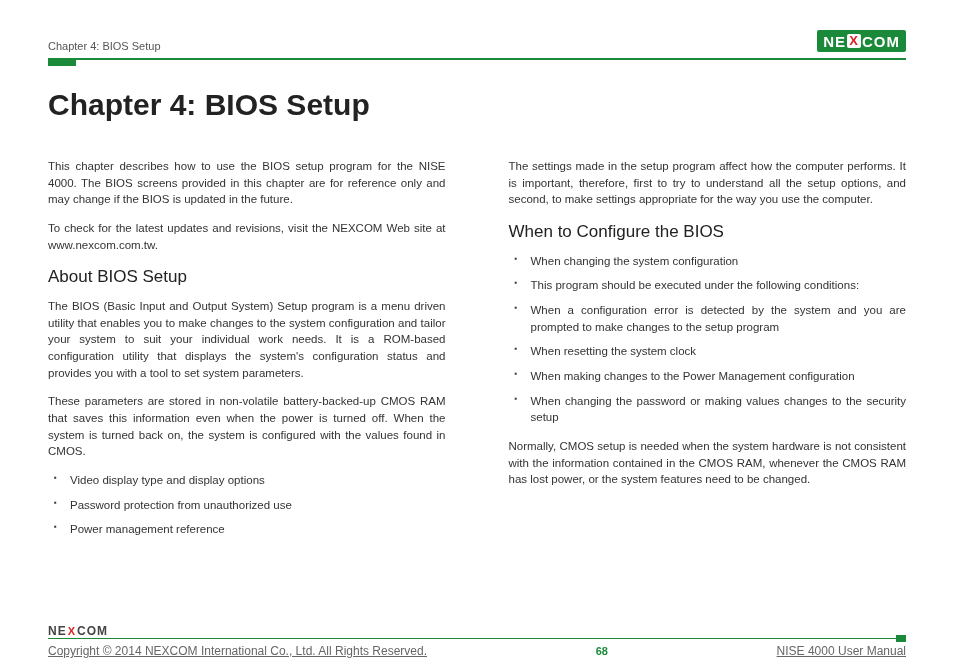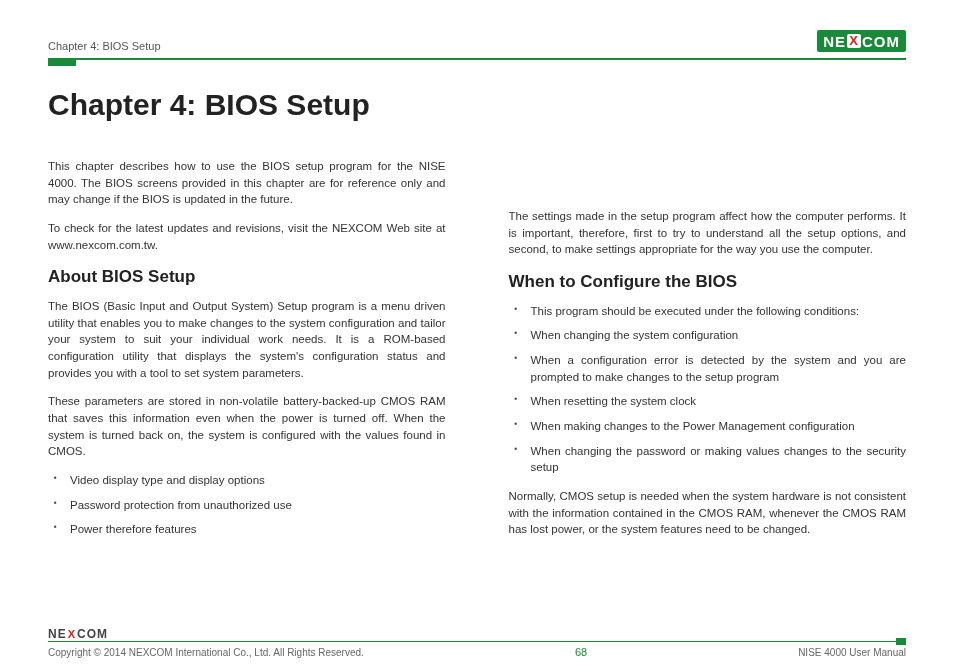--- a/index.html
+++ b/index.html
@@ -70,32 +70,31 @@
   h1.chapter-title {
     font-size: 30px;
     font-weight: 700;
     color: #222;
     margin: 28px 0 36px 0;
     font-family: "Segoe UI Semibold", "Segoe UI", Arial, sans-serif;
   }
   .columns {
     display: flex;
     gap: 63px;
-    align-items: flex-end;
   }
   .col {
     flex: 1;
     font-size: 11.5px;
     line-height: 1.45;
     color: #333;
   }
   .col p { margin-bottom: 12px; text-align: justify; }
   h2.section {
     font-size: 17px;
-    font-weight: 700;
+    font-weight: 400;
     color: #222;
     margin: 6px 0 8px 0;
   }
   ul.bullets {
     list-style: none;
     padding-left: 12px;
     margin-bottom: 12px;
   }
   ul.bullets li {
     position: relative;
@@ -144,22 +143,22 @@
   .footer-logo {
     font-weight: 900;
     font-size: 12px;
     letter-spacing: 1px;
     color: #444;
     display:flex; align-items:center;
   }
   .footer-logo .fx {
     display:inline-block; color:#d22; margin:0 1px; font-size:11px;
   }
-  .page-num { font-weight: 400; color: #1a8a3a; font-size: 11px; }
-  .footer-sub { font-size: 10px; color:#666; margin-top:1px;}
+  .page-num { font-weight: 700; color: #1a8a3a; font-size: 11px; }
+  .footer-sub { font-size: 12px; color:#666; margin-top:1px;text-decoration:underline;}
 </style>
 </head>
 <body>
 
 <div class="top-header">
   <div class="chapter-label">Chapter 4: BIOS Setup</div>
   <div class="logo">
     <span class="logo-text">
       <span>NE</span>
       <span class="logo-x">X</span>
@@ -177,30 +176,30 @@
 <div class="columns">
   <div class="col">
     <p>This chapter describes how to use the BIOS setup program for the NISE 4000. The BIOS screens provided in this chapter are for reference only and may change if the BIOS is updated in the future.</p>
     <p>To check for the latest updates and revisions, visit the NEXCOM Web site at www.nexcom.com.tw.</p>
     <h2 class="section">About BIOS Setup</h2>
     <p>The BIOS (Basic Input and Output System) Setup program is a menu driven utility that enables you to make changes to the system configuration and tailor your system to suit your individual work needs. It is a ROM-based configuration utility that displays the system's configuration status and provides you with a tool to set system parameters.</p>
     <p>These parameters are stored in non-volatile battery-backed-up CMOS RAM that saves this information even when the power is turned off. When the system is turned back on, the system is configured with the values found in CMOS.</p>
     <ul class="bullets">
       <li>Video display type and display options</li>
       <li>Password protection from unauthorized use</li>
-      <li>Power therefore features</li>
+      <li>Power management reference</li>
     </ul>
   </div>
 
   <div class="col">
     <p>The settings made in the setup program affect how the computer performs. It is important, therefore, first to try to understand all the setup options, and second, to make settings appropriate for the way you use the computer.</p>
     <h2 class="section">When to Configure the BIOS</h2>
     <ul class="bullets">
+      <li>When changing the system configuration</li>
       <li>This program should be executed under the following conditions:</li>
-      <li>When changing the system configuration</li>
       <li>When a configuration error is detected by the system and you are prompted to make changes to the setup program</li>
       <li>When resetting the system clock</li>
       <li>When making changes to the Power Management configuration</li>
       <li>When changing the password or making values changes to the security setup</li>
     </ul>
     <p>Normally, CMOS setup is needed when the system hardware is not consistent with the information contained in the CMOS RAM, whenever the CMOS RAM has lost power, or the system features need to be changed.</p>
   </div>
 </div>
 
 <div class="footer">

